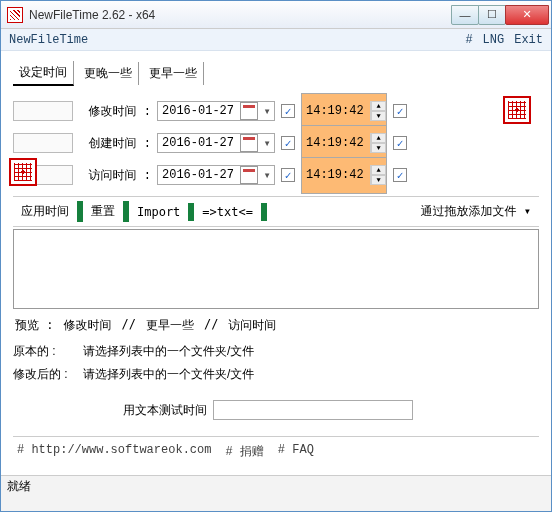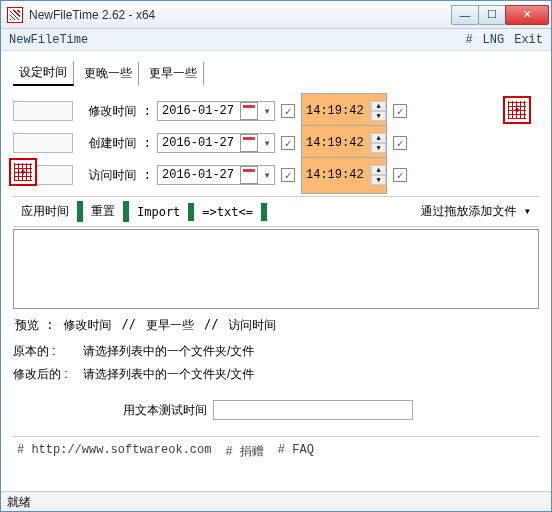--- a/index.html
+++ b/index.html
@@ -44,21 +44,21 @@
 .listbox { height: 80px; border: 1px solid #999; background: #fff; margin-top: 2px; }
 .preview-row { display: flex; padding: 8px 2px 2px 2px; gap: 4px; font-family: "SimSun", monospace; }
 .preview-row span { margin-right: 6px; }
 .compare { margin-top: 4px; }
 .compare .crow { display: flex; padding: 3px 0; }
 .crow .clabel { width: 70px; }
 .testrow { display: flex; align-items: center; margin-top: 14px; padding-left: 110px; }
 .testrow input { width: 200px; height: 20px; border: 1px solid #aaa; margin-left: 6px; padding: 0 3px; }
 .footer-links { border-top: 1px solid #ccc; margin-top: 16px; padding: 6px 4px; display: flex; gap: 14px; font-family: "Courier New", monospace; color: #404040; }
 .footer-links span { cursor: pointer; }
-.statusbar { position: absolute; bottom: 0; left: 0; right: 0; height: 20px; border-top: 1px solid #ccc; padding: 2px 6px; background: #f3f3f3; font-size: 12px; }
+.statusbar { position: absolute; bottom: 0; left: 0; right: 0; height: 36px; border-top: 1px solid #ccc; padding: 2px 6px; background: #f3f3f3; font-size: 12px; }
 </style>
 </head>
 <body>
 
 <div class="window">
   <div class="titlebar">
     <div class="titlebar-icon"></div>
     <div class="title-text">NewFileTime 2.62 - x64</div>
     <div class="winbtns">
       <div class="winbtn">—</div>

